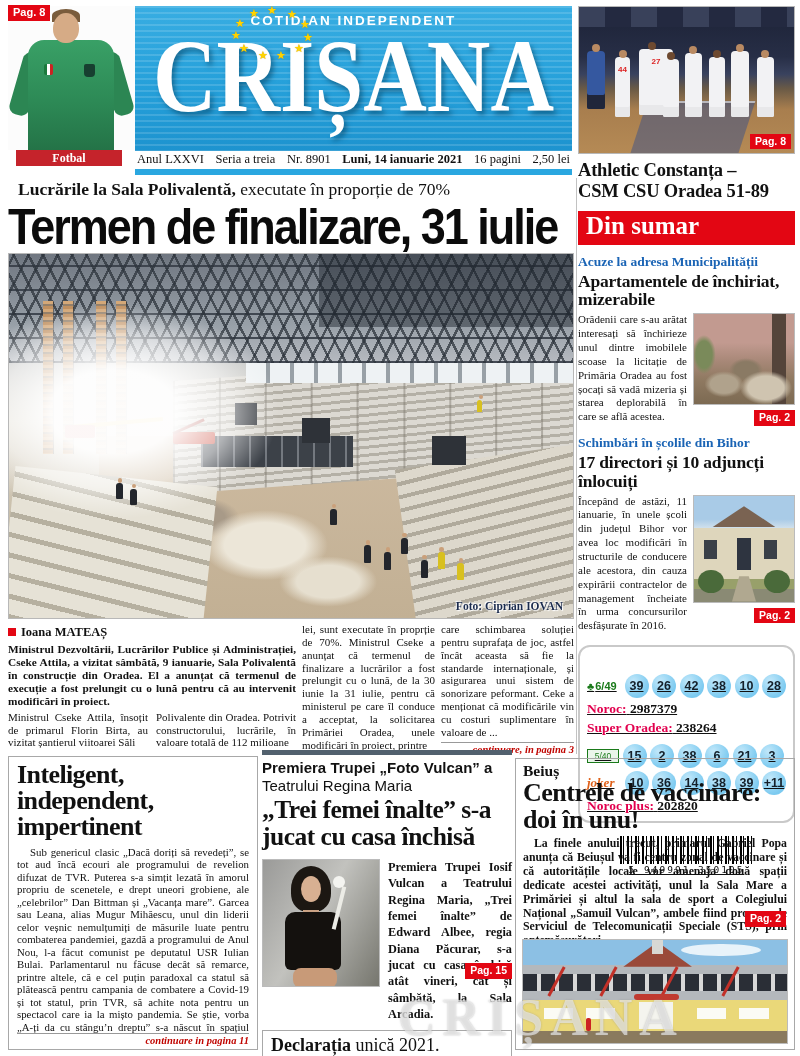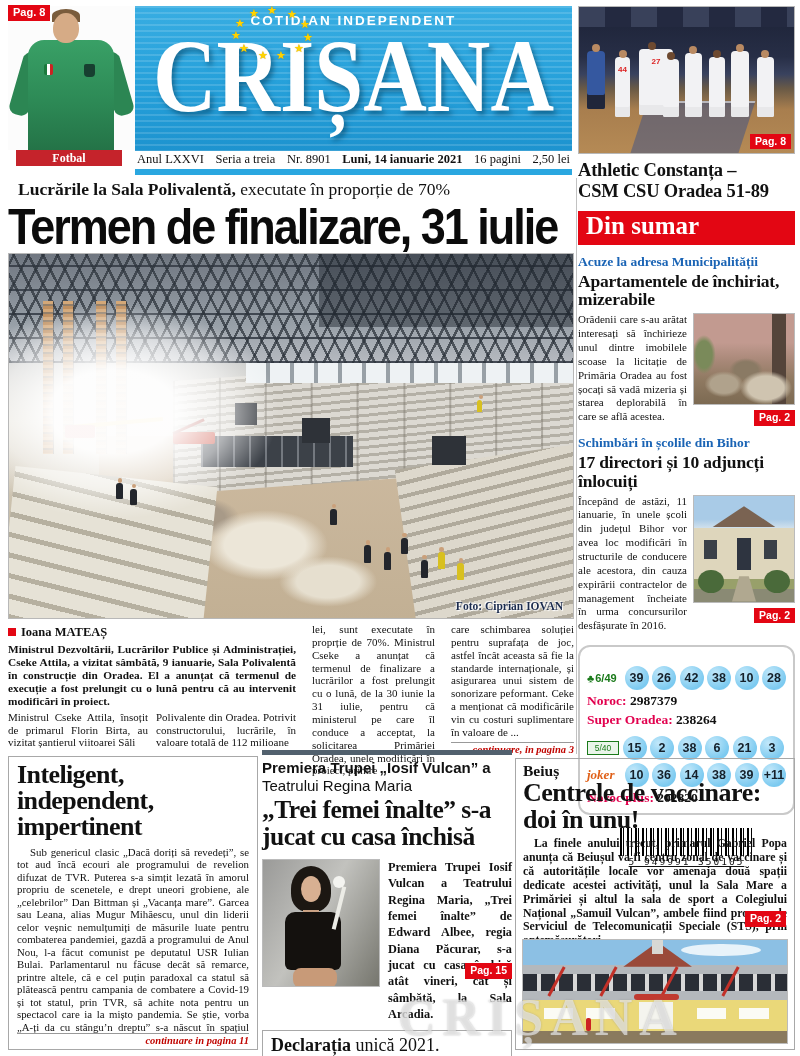--- a/index.html
+++ b/index.html
@@ -75,21 +75,21 @@
   .ap-machine{position:absolute;border-radius:2px;}
   .ap-boom{position:absolute;width:34px;height:3px;background:#a03028;transform:rotate(-24deg);transform-origin:left center;}
   .ap-flare{position:absolute;left:-10%;top:8%;width:75%;height:84%;
             background:radial-gradient(50% 45% at 38% 42%,rgba(255,255,255,0.96) 0 30%,rgba(255,255,255,0.6) 55%,rgba(255,255,255,0) 78%);}
   .fig{position:absolute;width:7px;height:16px;background:#23262c;border-radius:3px 3px 1px 1px;}
   .fig::before{content:"";position:absolute;left:1.5px;top:-5px;width:4.5px;height:4.5px;border-radius:50%;background:#caa07a;}
   .fig.vest{background:#d8c020;}
   .photo-credit{position:absolute;right:10px;bottom:6px;font-weight:bold;font-size:11.5px;color:#1c2c4e;
                 text-shadow:0 0 2px #fff,1px 1px 1px #fff,-1px -1px 1px #fff;}
   
-  .article{position:absolute;left:8px;top:623px;width:566px;height:132px;display:flex;gap:16px;
+  .article{position:absolute;left:8px;top:623px;width:566px;height:132px;display:flex;gap:6px;
            font-size:11px;line-height:1.17;text-align:justify;}
   .art-left{width:288px;flex:none;}
   .byline{font-weight:bold;font-size:12.5px;margin:2px 0 3px;}
   .red-sq{display:inline-block;width:8px;height:8px;background:#e30613;margin-right:5px;}
   .lead{font-weight:bold;font-size:11.3px;}
   .two-cols{display:flex;gap:8px;margin-top:2px;}
   .two-cols>div{flex:1;}
   .art-col{flex:1;position:relative;}
   .cont-note{color:#c00500;font-style:italic;font-weight:bold;font-size:10.5px;text-align:right;
              border-top:1px solid #999;margin-top:3px;padding-top:1px;}
@@ -129,21 +129,21 @@
   .ph-school{height:108px;position:relative;overflow:hidden;
      background:linear-gradient(180deg,#a9cbe7 0 22%,#cfe0ec 30%,#ded6bc 30% 78%,#98a06a 78% 88%,#8a8a74 88% 100%);}
   .ph-school .roof{position:absolute;left:18%;top:10%;width:64%;height:20%;background:#7a6352;
      clip-path:polygon(0 100%,50% 0,100% 100%);}
   .ph-school .win{position:absolute;width:13%;height:18%;background:#3a4048;top:42%;}
   .ph-school .door{position:absolute;left:43%;top:40%;width:14%;height:30%;background:#2e3440;}
   .ph-school .bush{position:absolute;bottom:8%;width:26%;height:22%;border-radius:50%;background:#4a6a3a;}
   .ph-school .path{position:absolute;left:38%;bottom:0;width:24%;height:24%;background:#b0a890;
      clip-path:polygon(30% 0,70% 0,100% 100%,0 100%);}
   
-  .lotto{margin-top:12px;border:2px solid #c9c9c9;border-radius:12px;padding:16px 7px 6px;background:#fff;box-sizing:border-box;}
+  .lotto{margin-top:12px;border:2px solid #c9c9c9;border-radius:12px;padding:24px 7px 6px;background:#fff;box-sizing:border-box;text-decoration:underline;}
   .lotto-row{display:flex;align-items:center;gap:3.5px;margin:3px 0;}
   .logo649{font-family:"Liberation Sans",sans-serif;font-weight:bold;font-size:11px;color:#1a7a1a;width:34px;flex:none;}
   .logo649::before{content:"♣";color:#1a7a1a;margin-right:1px;}
   .logo540{width:30px;flex:none;font-family:"Liberation Sans",sans-serif;font-size:8.5px;color:#1a7a1a;
            border:1px solid #1a7a1a;background:#eaf5ea;text-align:center;padding:1px 0;}
   .logo-joker{width:34px;flex:none;font-family:"Liberation Serif",serif;font-style:italic;font-weight:bold;
               font-size:13px;color:#e06018;}
   .ball{width:24px;height:24px;flex:none;border-radius:50%;display:flex;align-items:center;justify-content:center;
         background:radial-gradient(circle at 35% 30%,#c2e8fa,#7ccaf0 70%);color:#15202a;
         font-family:"Liberation Sans",sans-serif;font-weight:bold;font-size:12.5px;}
@@ -395,21 +395,21 @@
 
   <div class="opinion-box">
     <div class="opinion-headline">Inteligent, independent, impertinent</div>
     <div class="opinion-body">Sub genericul clasic „Dacă doriți să revedeți”, se tot aud încă ecouri ale programului de revelion difuzat de TVR. Puterea s-a simțit lezată în amorul propriu de scenetele, e drept uneori grobiene, ale „celebrilor” Dan Bittman și „Vacanța mare”. Garcea sau Leana, alias Mugur Mihăescu, unul din liderii celor veșnic nemulțumiți de măsurile luate pentru combaterea pandemiei, gazdă a programului de Anul Nou, l-a făcut comunist pe deputatul USR Iulian Bulai. Parlamentarul nu făcuse decât să remarce, printre altele, că e cel puțin paradoxal ca statul să plătească pentru campania de combatere a Covid-19 și tot statul, prin TVR, să achite nota pentru un spectacol care ia la mișto pandemia. Se știe, vorba „A-ți da cu stângu’n dreptu” s-a născut în spațiul carpato-danubiano-po(a)ntic. * Alt mare comediant al începutului de an, Alexandru Cumpănașu. Pesemne pentru că nu se mai poate produce în fața studenților de la SNSPA, unde a fost profesor fără ca măcar să aibă o diplomă universitară, fostul prezidențiabil s-a apucat să-i asmută pe învățăcei împotriva dascălilor, ...</div>
     <div class="box-footer">continuare in pagina 11</div>
   </div>
 
   <div class="theater-col">
     <div class="theater-rule"></div>
     <div class="theater-kicker">
-      <span class="k1">Premiera Trupei „Iosif Vulcan” a</span>
+      <span class="k1">Premiera Trupei „Foto Vulcan” a</span>
       <span class="k2">Teatrului Regina Maria</span>
     </div>
     <div class="theater-headline">„Trei femei înalte” s-a jucat cu casa închisă</div>
     <div class="theater-row">
       <div class="theater-photo">
         <div class="th-hair"></div>
         <div class="th-neck"></div>
         <div class="th-face"></div>
         <div class="th-dress"></div>
         <div class="th-mallet-s"></div>

